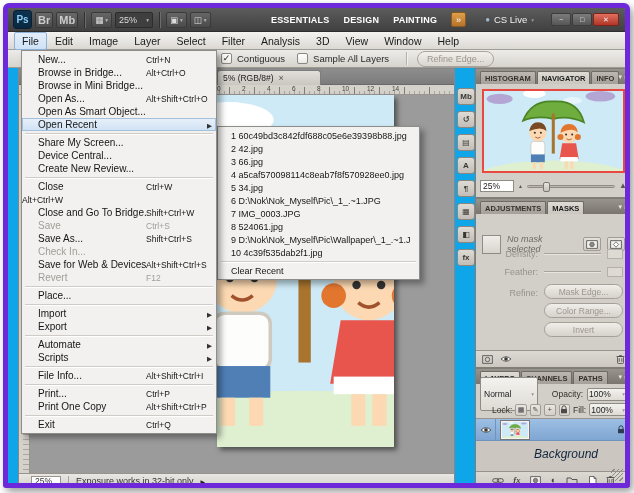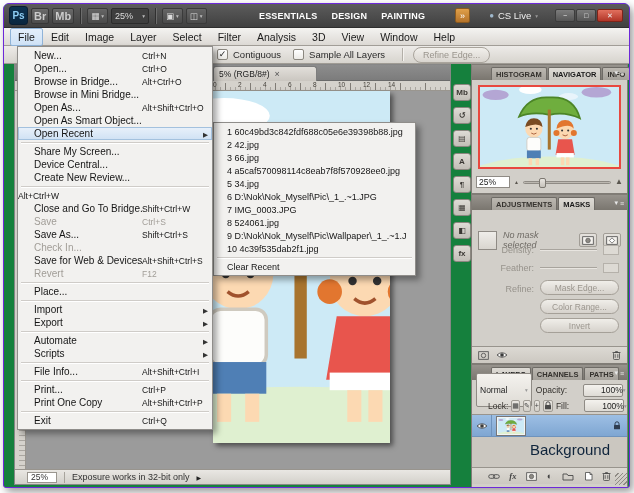--- a/index.html
+++ b/index.html
@@ -1,35 +1,35 @@
 <!DOCTYPE html>
 <html><head>
 <meta charset="utf-8">
 <style>
 *{margin:0;padding:0;box-sizing:border-box;}
 body{width:634px;height:493px;position:relative;overflow:hidden;background:#fff;
  font-family:"Liberation Sans","DejaVu Sans",sans-serif;color:#222;}
-.window{position:absolute;left:3px;top:3px;width:627px;height:485px;background:#15803d;
- border:1px solid #6d28d9;border-radius:6px 6px 3px 3px;box-shadow:3px 4px 8px rgba(0,0,0,.4);overflow:hidden;}
+.window{position:absolute;left:3px;top:3px;width:627px;height:485px;background:#0ea5e9;
+ border:5px solid #6d28d9;border-radius:6px 6px 3px 3px;box-shadow:3px 4px 8px rgba(0,0,0,.4);overflow:hidden;}
 
 
 .titlebar{position:absolute;left:0;top:0;right:0;height:24px;background:linear-gradient(#5c5c5c,#404040);
  border-bottom:1px solid #2e2e2e;display:flex;align-items:center;padding:0 6px 0 5px;gap:3px;color:#d8d8d8;}
 .ps-logo{width:19px;height:19px;border-radius:3px;background:linear-gradient(#0d3250,#0a2740);color:#8ecef5;
  font-size:10px;font-weight:bold;display:flex;align-items:center;justify-content:center;border:1px solid #0a1f33;}
 .tb-btn{min-width:17px;height:16px;padding:0 2px;font-size:11px;font-weight:bold;color:#ccc;
  background:linear-gradient(#6a6a6a,#4c4c4c);border:1px solid #383838;border-radius:2px;display:flex;align-items:center;justify-content:center;}
 .tb-sep{width:1px;height:16px;background:#303030;margin:0 3px;box-shadow:1px 0 0 #6c6c6c;}
 .tb-drop{height:16px;padding:0 3px;display:flex;align-items:center;gap:2px;font-size:8.5px;color:#ddd;
  border:1px solid #3a3a3a;border-radius:2px;background:linear-gradient(#666,#4a4a4a);}
 .dd{font-size:5.5px;color:#999;}
 .tb-drop .dd{color:#bbb;}
 .zoombox{background:#3f3f3f;border:1px solid #2c2c2c;min-width:38px;font-size:9px;justify-content:space-between;}
 .tb-flex{flex:1;}
-.workspaces{display:flex;gap:2px;margin-right:21px;}
+.workspaces{display:flex;gap:2px;margin-right:5px;}
 .ws{font-size:9px;font-weight:bold;color:#fff;padding:3px 6px;letter-spacing:.2px;}
 .chevron{width:15px;height:15px;background:linear-gradient(#e0a049,#b5732a);border:1px solid #8a5a20;border-radius:2px;
  color:#fff;font-size:9px;display:flex;align-items:center;justify-content:center;margin-right:16px;}
 .cslive{display:flex;align-items:center;gap:4px;font-size:9.5px;color:#eee;margin-right:14px;}
 .cslive .sphere{font-size:8px;color:#9fb8cc;}
 .winbtns{display:flex;gap:1px;}
 .wbtn{width:20px;height:13px;font-size:7px;color:#eee;display:flex;align-items:center;justify-content:center;
  background:linear-gradient(#7c7c7c,#565656);border:1px solid #3c3c3c;border-radius:2px;}
 .wbtn.close{background:linear-gradient(#e2705e,#b03527);border-color:#7e2318;width:26px;}
 
@@ -93,21 +93,21 @@
 .dock{position:absolute;left:449px;top:80px;width:18px;display:flex;flex-direction:column;gap:6px;}
 .dicon{width:18px;height:17px;border-radius:3px;background:linear-gradient(#dedbd5,#c2beb7);border:1px solid #8b8780;
  color:#3a3733;font-size:8px;display:flex;align-items:center;justify-content:center;font-weight:bold;}
 
 
 .panels{position:absolute;left:467px;top:60px;width:157px;height:421px;font-size:9px;}
 .pgroup{position:absolute;left:0;right:0;border:1px solid #807c76;background:#d2cfc9;}
 .g1{top:0;height:130px;}
 .g2{top:130px;height:170px;}
 .g3{top:300px;height:137px;}
-.ptabs{position:relative;height:15px;background:linear-gradient(#97938d,#7a766f);display:flex;align-items:flex-end;gap:1px;padding-left:19px;}
+.ptabs{position:relative;height:15px;background:linear-gradient(#97938d,#7a766f);display:flex;align-items:flex-end;gap:1px;padding-left:4px;}
 .ptab{height:13px;display:flex;align-items:center;padding:0 4px;font-size:7.5px;font-weight:bold;color:#35322e;
  background:linear-gradient(#bcb8b1,#a5a19a);border:1px solid #6e6b66;border-bottom:none;border-radius:2px 2px 0 0;}
 .ptab.active{background:linear-gradient(#dedbd5,#cac7c0);color:#191919;}
 .pmenu{position:absolute;right:3px;top:4px;color:#e8e8e8;font-size:7px;display:flex;gap:2px;align-items:center;}
 .pbody{position:relative;}
 .nav{height:113px;}
 .navpreview{position:absolute;left:6px;top:5px;right:6px;height:84px;border:2px solid #e8483f;background:#fff;overflow:hidden;}
 .navpreview svg{display:block;width:100%;height:100%;}
 .navzoom{position:absolute;left:4px;right:4px;bottom:3px;height:16px;display:flex;align-items:center;gap:4px;}
 .navzoomfield{width:34px;height:12px;background:#fff;border:1px solid #8f8b85;font-size:8.5px;display:flex;align-items:center;padding:0 2px;}
@@ -139,32 +139,32 @@
 .pfoot .right{margin-left:auto;}
 .fico{display:flex;align-items:center;color:#444;}
 .fico.fx{font-size:8.5px;font-style:italic;font-weight:bold;font-family:"Liberation Serif",serif;}
 .fico.glyph{font-size:9px;}
 .layersbody{height:104px;}
 .lrow1{position:absolute;left:4px;right:4px;top:3px;height:14px;display:flex;align-items:center;gap:4px;}
 .blend{width:58px;height:13px;background:linear-gradient(#f4f2ee,#dedbd5);border:1px solid #8f8b85;border-radius:2px;
  display:flex;align-items:center;justify-content:space-between;padding:16px 3px;font-size:8.5px;}
 .llabel{font-size:8.5px;color:#33302c;margin-left:12px;}
 .valbox{width:40px;height:13px;background:linear-gradient(#f4f2ee,#dedbd5);border:1px solid #8f8b85;border-radius:2px;
- display:flex;align-items:center;justify-content:space-between;padding:0 17px;font-size:8.5px;margin-left:12px;}
+ display:flex;align-items:center;justify-content:space-between;padding:0 1px;font-size:8.5px;}
 .lrow1 .llabel{margin-left:auto;}
 .lrow2{position:absolute;left:4px;right:4px;top:19px;height:13px;display:flex;align-items:center;gap:3px;}
 .lockico{width:12px;height:12px;border:1px solid #a19d96;border-radius:2px;background:linear-gradient(#e9e6e1,#d3d0c9);
  font-size:7px;display:flex;align-items:center;justify-content:center;color:#444;}
 .lrow2 .llabel.fill{margin-left:auto;}
 .layerlist{position:absolute;left:0;right:0;top:34px;bottom:17px;background:#cbc7c0;border-top:1px solid #98948d;}
 .layerrow{height:22px;display:flex;align-items:center;background:linear-gradient(#9dbfe4,#7fa6d2);border-bottom:1px solid #6f93bd;}
 .eyecell{width:20px;align-self:stretch;display:flex;align-items:center;justify-content:center;border-right:1px solid #6f93bd;}
 .lthumb{width:28px;height:18px;margin:0 5px;background:#fff;outline:1px solid #777;border:1px solid #f4f4f4;overflow:hidden;display:flex;}
 .lthumb svg{width:100%;height:100%;}
-.lname{flex:1;font-size:15px;color:#10253c;margin-top:48px;}
+.lname{flex:1;font-size:12px;font-style:italic;color:#10253c;margin-top:48px;}
 .llock{margin-right:6px;display:flex;}
 .grip{position:absolute;right:2px;bottom:2px;width:12px;height:12px;z-index:70;
  background:repeating-linear-gradient(135deg,transparent 0 2px,#8f8b85 2px 3px);}
 </style>
 </head>
 <body>
 
 <svg width="0" height="0" style="position:absolute" aria-hidden="true">
 <defs>
 <symbol id="scene" viewBox="0 0 160 100" preserveAspectRatio="xMidYMid slice">
@@ -308,25 +308,20 @@
   </div>
 
   <div class="filemenu">
 
       <div class="menu-item">
         <span class="label">New...</span>
         <span class="shortcut">Ctrl+N</span>
 
       </div>
 
-      <div class="menu-item">
-        <span class="label">Open...</span>
-        <span class="shortcut">Ctrl+O</span>
-
-      </div>
 
       <div class="menu-item">
         <span class="label">Browse in Bridge...</span>
         <span class="shortcut">Alt+Ctrl+O</span>
 
       </div>
 
       <div class="menu-item">
         <span class="label">Browse in Mini Bridge...</span>
         <span class="shortcut"></span>
@@ -374,20 +369,25 @@
         <span class="shortcut"></span>
 
       </div>
 
       <div class="menu-item separator">
         <span class="label"></span>
         <span class="shortcut"></span>
 
       </div>
 
+      <div class="menu-item">
+        <span class="label">Close</span>
+        <span class="shortcut">Ctrl+W</span>
+
+      </div>
 
       <div class="menu-item">
         <span class="shortcut">Alt+Ctrl+W</span>
 
       </div>
 
       <div class="menu-item">
         <span class="label">Close and Go To Bridge...</span>
         <span class="shortcut">Shift+Ctrl+W</span>
 

